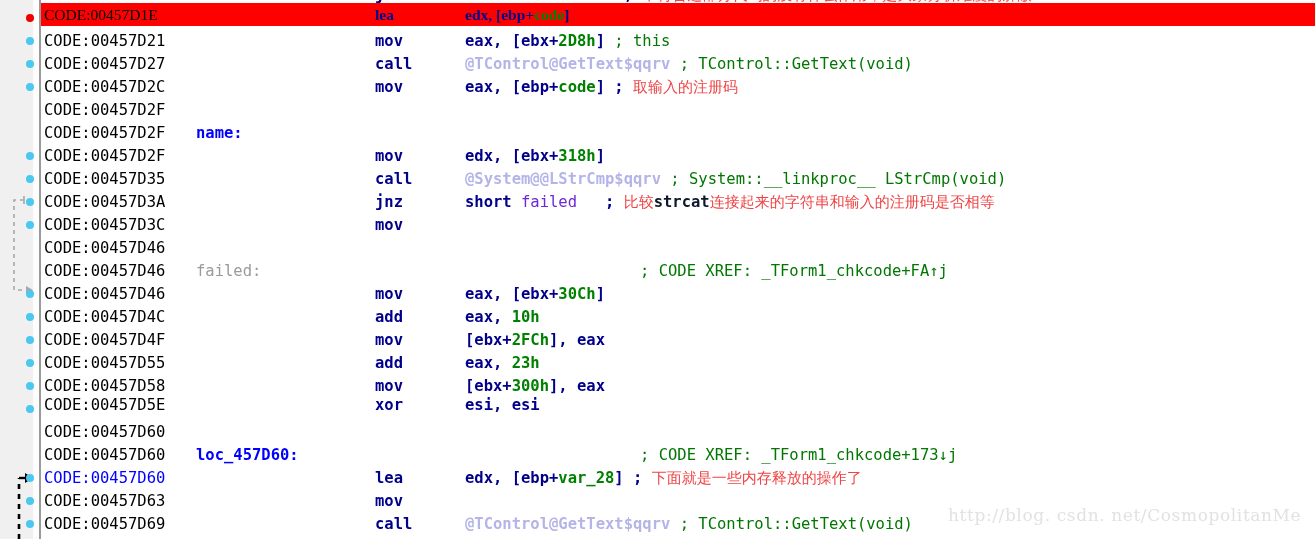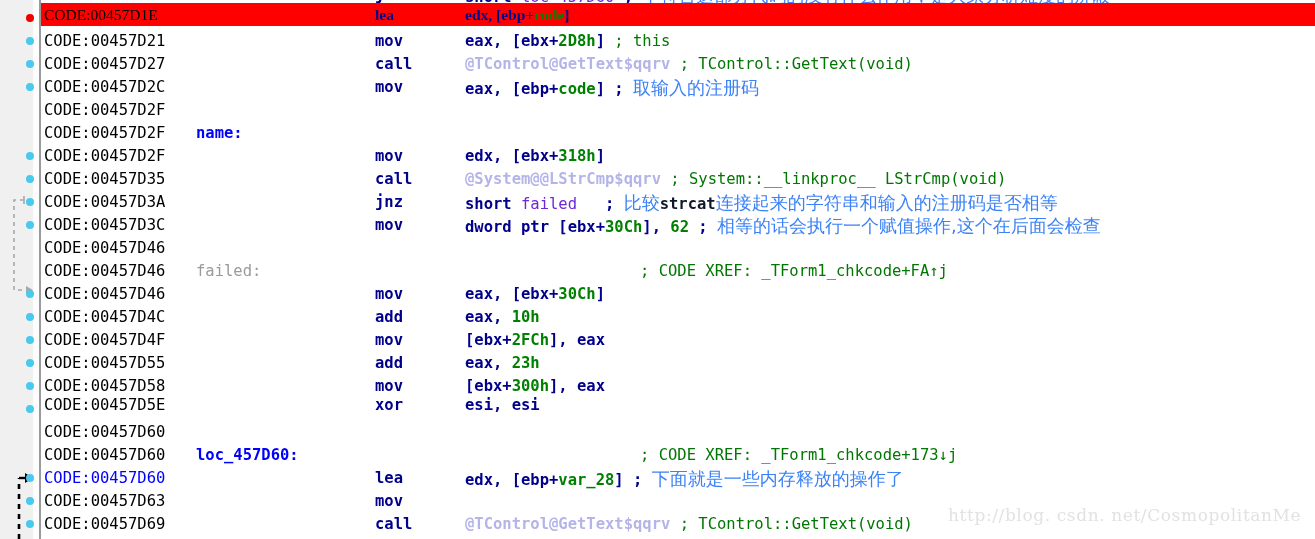--- a/index.html
+++ b/index.html
@@ -102,22 +102,22 @@
   .mnem  { left: 334px; color: #00008b; font-weight: bold; }
   .ops   { left: 424px; color: #00008b; font-weight: bold; }
   .xref  { left: 599px; color: #007700; }
 
   
   .c-num   { color: #008000; font-weight: bold; }   
   .c-var   { color: #008000; font-weight: bold; }   
   .c-func  { color: #b4b4e8; font-weight: bold; }   
   .c-cmt   { color: #007700; font-weight: normal; } 
   .c-loc   { color: #6d28d9; font-weight: normal; }
-  .c-zh    { color: #3b82f6; font-family: "DejaVu Sans", "Liberation Sans", sans-serif;
-             font-size: 18px; font-weight: normal; }
+  .c-zh    { color: #ef4444; font-family: "DejaVu Sans", "Liberation Sans", sans-serif;
+             font-size: 15px; font-weight: normal; }
   .c-zhb   { color: #0f172a; font-weight: bold; }
 
   
   .watermark {
     position: absolute;
     left: 948px;
     top: 505px;
     font-family: "DejaVu Serif", "Liberation Serif", serif;
     font-size: 17px;
     color: #e2e2e2;
@@ -138,21 +138,21 @@
   <div class="row" style="top: -16px;"><span class="seg addr">CODE:00457D18</span><span class="seg mnem">jnz</span><span class="seg ops">short <span class="c-loc">loc_457D60</span> ; <span class="c-zh">不符合这部分代码的没有什么作用，是大家分析难度的屏蔽</span></span></div>
     <div class="row hl" style="top: 3px; font-family: Liberation Serif, serif;"><span class="seg addr">CODE:00457D1E</span><span class="seg mnem">lea</span><span class="seg ops">edx, [ebp+<span class="c-var">code</span>]</span></div>
     <div class="row" style="top: 30px;"><span class="seg addr">CODE:00457D21</span><span class="seg mnem">mov</span><span class="seg ops">eax, [ebx+<span class="c-num">2D8h</span>] <span class="c-cmt">; this</span></span></div>
     <div class="row" style="top: 53px;"><span class="seg addr">CODE:00457D27</span><span class="seg mnem">call</span><span class="seg ops"><span class="c-func">@TControl@GetText$qqrv</span> <span class="c-cmt">; TControl::GetText(void)</span></span></div>
     <div class="row" style="top: 76px;"><span class="seg addr">CODE:00457D2C</span><span class="seg mnem">mov</span><span class="seg ops">eax, [ebp+<span class="c-var">code</span>] ; <span class="c-zh">取输入的注册码</span></span></div>
     <div class="row" style="top: 99px;"><span class="seg addr">CODE:00457D2F</span></div>
     <div class="row" style="top: 122px;"><span class="seg addr">CODE:00457D2F</span><span class="seg label">name:</span></div>
     <div class="row" style="top: 145px;"><span class="seg addr">CODE:00457D2F</span><span class="seg mnem">mov</span><span class="seg ops">edx, [ebx+<span class="c-num">318h</span>]</span></div>
     <div class="row" style="top: 168px; padding-left: 17px;"><span class="seg addr">CODE:00457D35</span><span class="seg mnem">call</span><span class="seg ops"><span class="c-func">@System@@LStrCmp$qqrv</span> <span class="c-cmt">; System::__linkproc__ LStrCmp(void)</span></span></div>
     <div class="row" style="top: 191px;"><span class="seg addr">CODE:00457D3A</span><span class="seg mnem">jnz</span><span class="seg ops">short <span class="c-loc">failed</span>   ; <span class="c-zh">比较</span><span class="c-zhb">strcat</span><span class="c-zh">连接起来的字符串和输入的注册码是否相等</span></span></div>
-    <div class="row" style="top: 214px; padding-left: 48px;"><span class="seg addr">CODE:00457D3C</span><span class="seg mnem">mov</span><span class="seg ops">dword ptr [ebx+<span class="c-num">30Ch</span>], <span class="c-num">62</span> ; <span class="c-zh">相等的话会执行一个赋值操作,这个在后面会检查</span></span></div>
+    <div class="row" style="top: 214px; padding-left: 48px;"><span class="seg addr">CODE:00457D3C</span><span class="seg mnem">mov</span></div>
     <div class="row" style="top: 237px;"><span class="seg addr">CODE:00457D46</span></div>
     <div class="row" style="top: 260px;"><span class="seg addr">CODE:00457D46</span><span class="seg label dim">failed:</span><span class="seg xref">; CODE XREF: _TForm1_chkcode+FA↑j</span></div>
     <div class="row" style="top: 283px;"><span class="seg addr">CODE:00457D46</span><span class="seg mnem">mov</span><span class="seg ops">eax, [ebx+<span class="c-num">30Ch</span>]</span></div>
     <div class="row" style="top: 306px;"><span class="seg addr">CODE:00457D4C</span><span class="seg mnem">add</span><span class="seg ops">eax, <span class="c-num">10h</span></span></div>
     <div class="row" style="top: 329px;"><span class="seg addr">CODE:00457D4F</span><span class="seg mnem">mov</span><span class="seg ops">[ebx+<span class="c-num">2FCh</span>], eax</span></div>
     <div class="row" style="top: 352px;"><span class="seg addr">CODE:00457D55</span><span class="seg mnem">add</span><span class="seg ops">eax, <span class="c-num">23h</span></span></div>
     <div class="row" style="top: 375px;"><span class="seg addr">CODE:00457D58</span><span class="seg mnem">mov</span><span class="seg ops">[ebx+<span class="c-num">300h</span>], eax</span></div>
     <div class="row" style="top: 394px; padding-left: 20px;"><span class="seg addr">CODE:00457D5E</span><span class="seg mnem">xor</span><span class="seg ops">esi, esi</span></div>
     <div class="row" style="top: 421px;"><span class="seg addr">CODE:00457D60</span></div>
     <div class="row" style="top: 444px;"><span class="seg addr">CODE:00457D60</span><span class="seg label">loc_457D60:</span><span class="seg xref">; CODE XREF: _TForm1_chkcode+173↓j</span></div>

